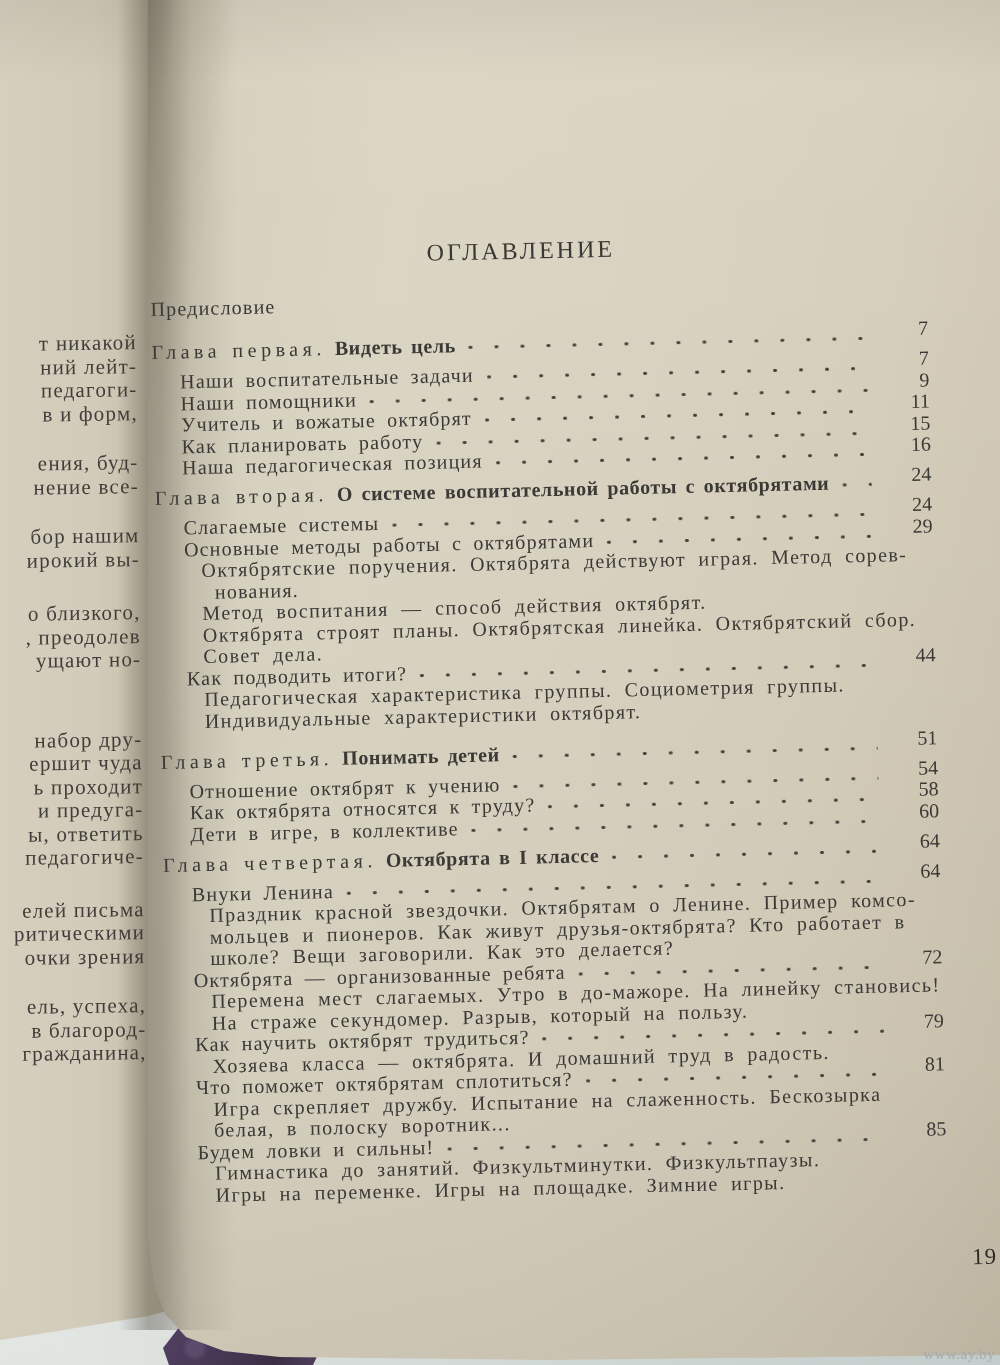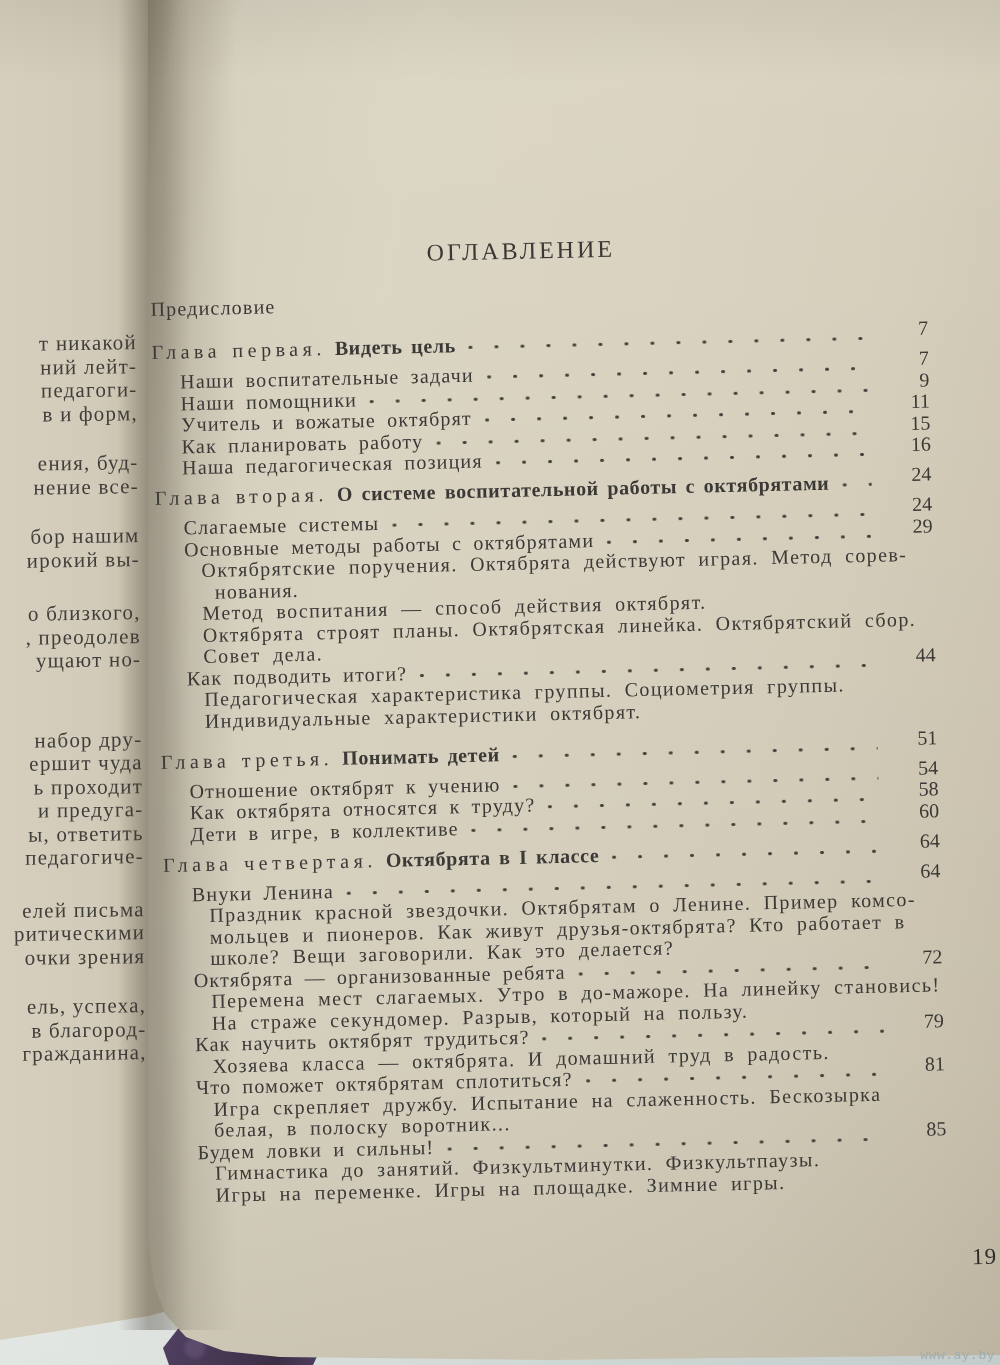--- a/index.html
+++ b/index.html
@@ -77,22 +77,22 @@
     background-size:26px 7px;background-repeat:repeat-x;background-position:0 0;
   }
   .pg{width:50px;text-align:right;transform:translateY(-7px);flex:0 0 auto;}
   
   .corner-num{
     position:absolute;right:3px;top:1244px;z-index:6;
     font-size:23px;letter-spacing:1px;color:#2e2c29;transform:rotate(-1.3deg);
   }
   .watermark{
     position:absolute;right:5px;bottom:2px;z-index:8;
-    font-family:Liberation Mono, monospace;
-    font-size:13px;color:rgba(158,170,176,.9);letter-spacing:.5px;
+    font-family:Liberation Serif, serif;
+    font-size:15px;color:rgba(158,170,176,.9);letter-spacing:.5px;
   }
 </style>
 </head>
 <body>
 
 <div class="under-surface"></div>
 <div class="tablecloth"></div>
 
 <div class="left-page">
   <div class="left-text">

